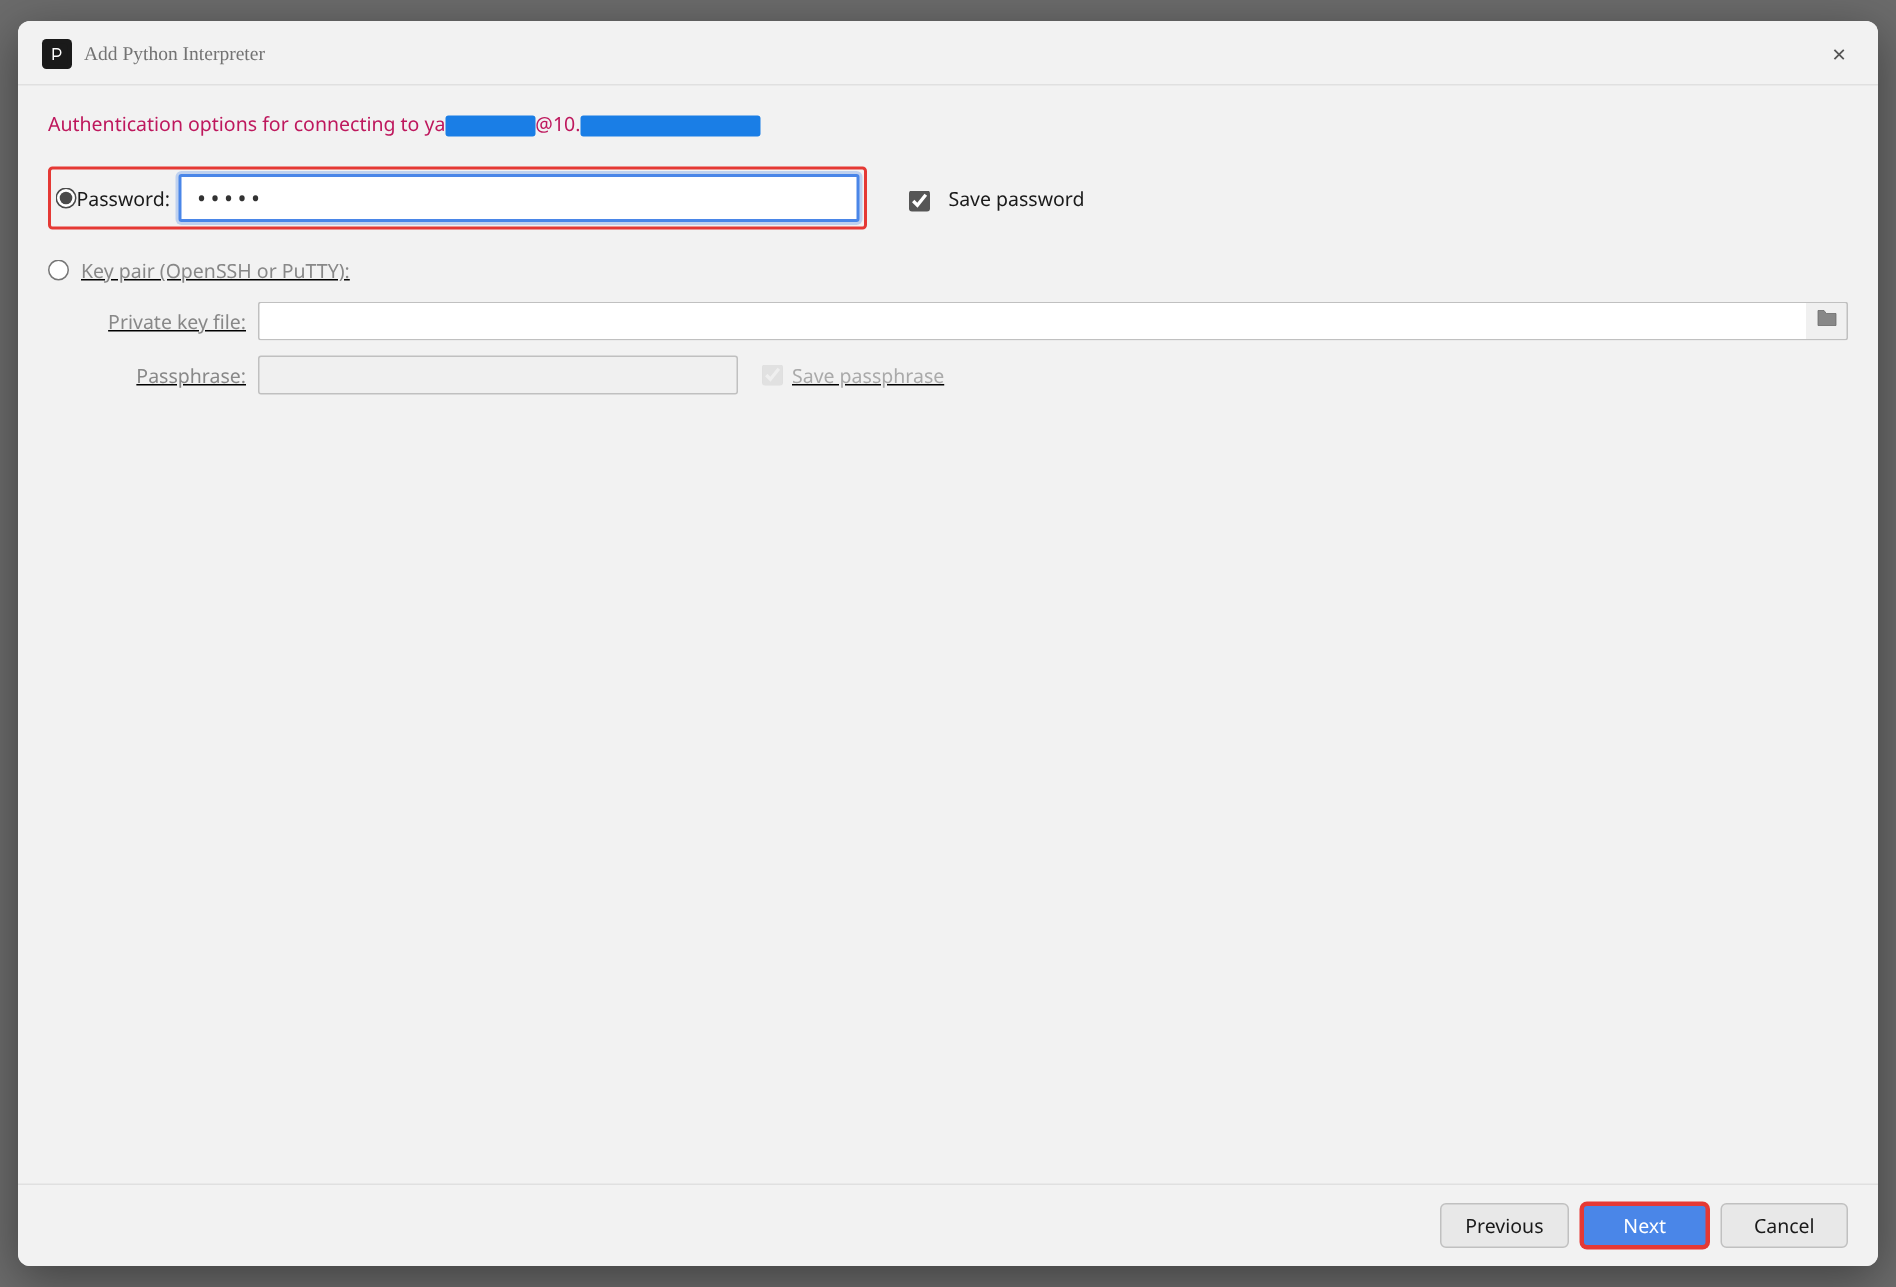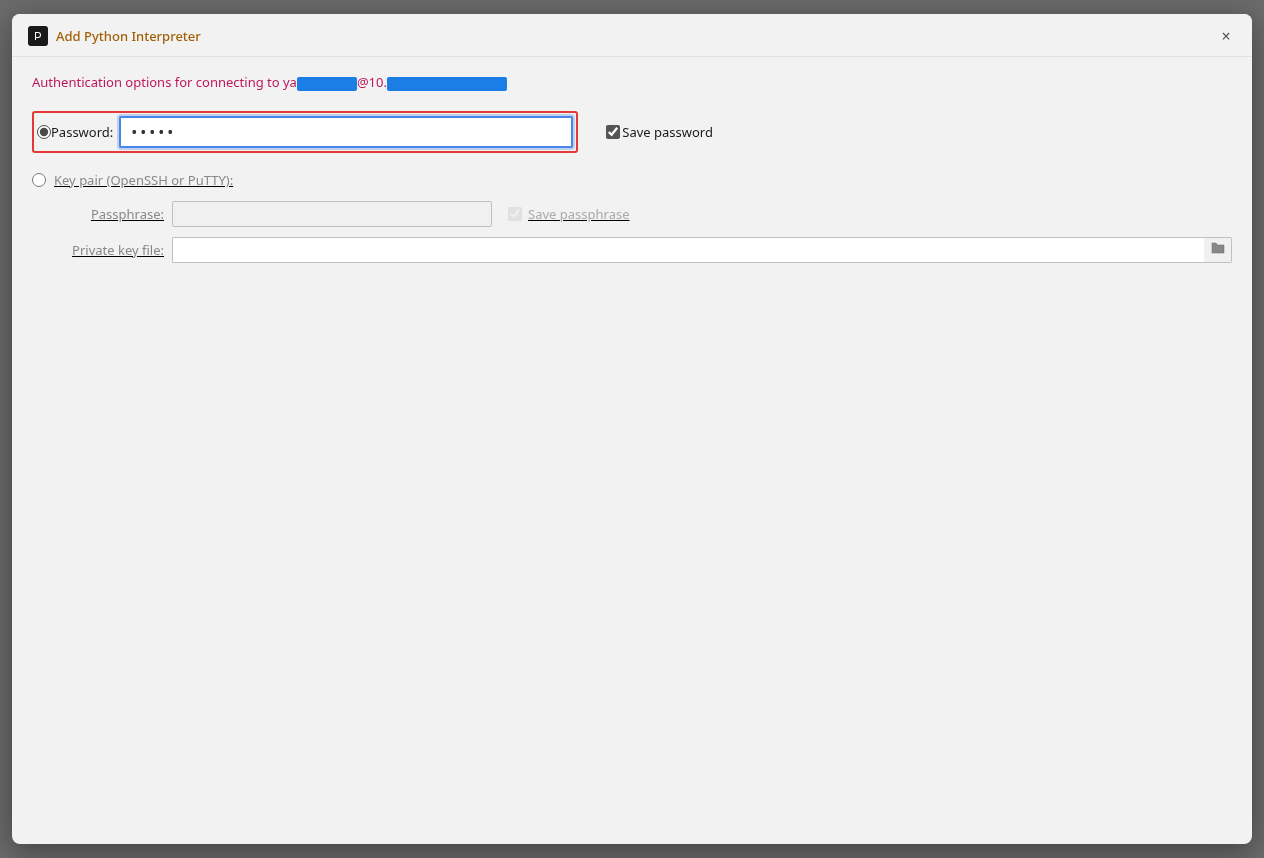--- a/index.html
+++ b/index.html
@@ -55,21 +55,22 @@
       align-items: center;
       justify-content: center;
       color: white;
       font-size: 9px;
       font-weight: bold;
     }
 
     .title-text {
       font-size: 13px;
       font-weight: 500;
-      color: #a16207;
+      color: #737373;
+      font-family: Liberation Serif, serif;
     }
 
     .close-btn {
       width: 20px;
       height: 20px;
       border: none;
       background: transparent;
       cursor: pointer;
       font-size: 16px;
       color: #555;
@@ -132,22 +133,22 @@
     }
 
     .radio-label {
       color: #1a1a1a;
       white-space: nowrap;
       flex-shrink: 0;
     }
 
     .save-password-row {
       display: flex;
-      align-items: center;
-      gap: 2px;
+      align-items: flex-end;
+      gap: 12px;
       margin-left: 16px;
     }
 
     .checkbox-input {
       width: 14px;
       height: 14px;
       accent-color: #555;
       cursor: pointer;
     }
 
@@ -390,42 +391,47 @@
         </div>
       </div>
 
       <div class="keypair-section">
         <div class="keypair-label-row">
           <input type="radio" name="auth-type" class="radio-input" style="">
           <span class="keypair-label">Key pair (OpenSSH or PuTTY):</span>
         </div>
 
         <div class="field-rows">
-
-          <div class="field-row">
-            <span class="field-label">Passphrase:</span>
-            <input type="password" class="text-input" disabled="" style="max-width: 320px;">
-            <div class="save-passphrase-row">
-              <input type="checkbox" class="checkbox-disabled" checked="" disabled="" style="">
-              <span class="save-passphrase-label">Save passphrase</span>
-            </div>
-          </div>
 
           <div class="field-row">
             <span class="field-label">Private key file:</span>
             <div class="private-key-wrapper">
               <input type="text" class="private-key-input" disabled="" value="" style="">
               <button class="folder-btn">
                 <span>
                   <svg width="16" height="14" viewBox="0 0 16 14" fill="none">
                     <path d="M2 2h4l1.5 2H14v8H2V2z" fill="#888" stroke="#666" stroke-width="0.5"></path>
                   </svg>
                 </span>
               </button>
             </div>
           </div>
+
+          <div class="field-row">
+            <span class="field-label">Passphrase:</span>
+            <input type="password" class="text-input" disabled="" style="max-width: 320px;">
+            <div class="save-passphrase-row">
+              <input type="checkbox" class="checkbox-disabled" checked="" disabled="" style="">
+              <span class="save-passphrase-label">Save passphrase</span>
+            </div>
+          </div>
         </div>
       </div>
 
     </div>
   </div>
 
+  <div class="dialog-footer">
+    <button class="btn btn-default">Previous</button>
+    <button class="btn btn-primary">Next</button>
+    <button class="btn btn-cancel">Cancel</button>
+  </div>
 </div>
 
 </body></html>

